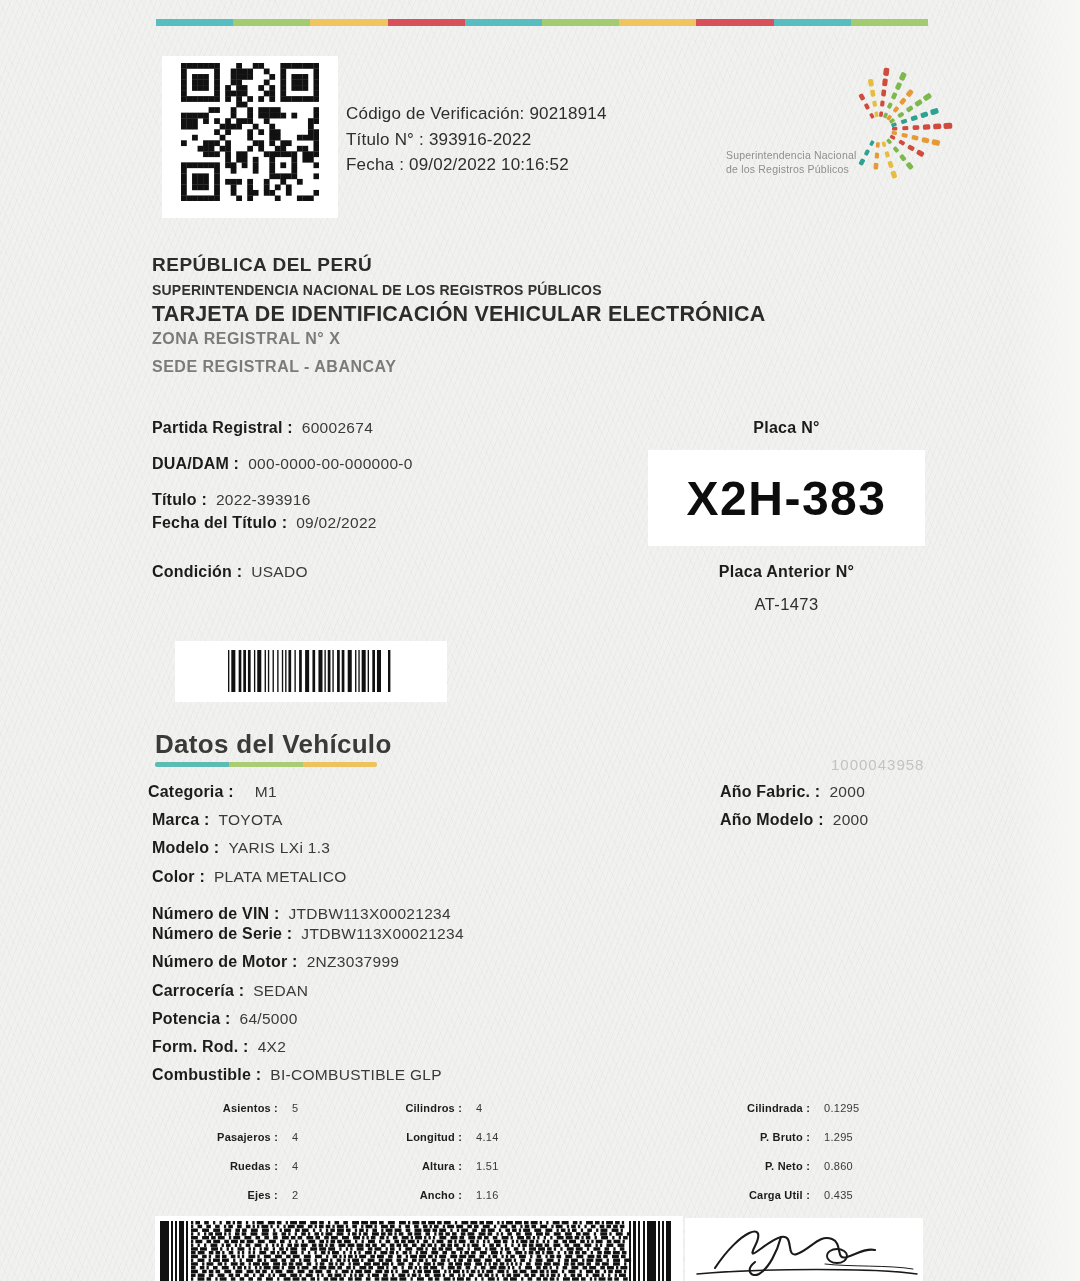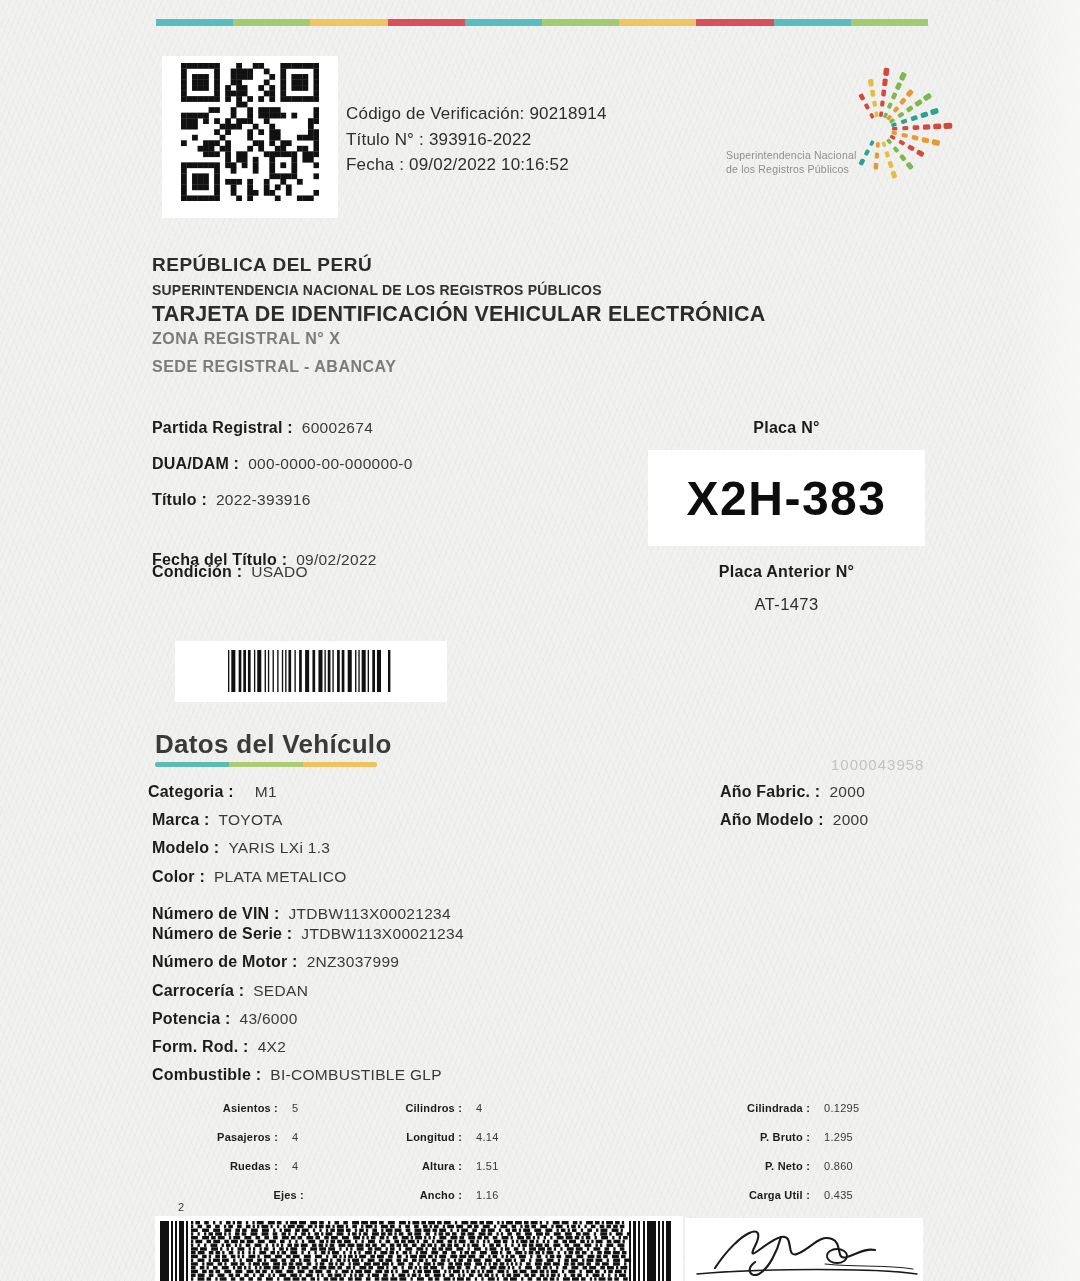--- a/index.html
+++ b/index.html
@@ -440,21 +440,21 @@
     <span class="val">60002674</span>
   </div>
   <div class="frow" style="left:152px;top:455px;">
     <span class="lab">DUA/DAM :</span>
     <span class="val">000-0000-00-000000-0</span>
   </div>
   <div class="frow" style="left:152px;top:491px;">
     <span class="lab">Título :</span>
     <span class="val">2022-393916</span>
   </div>
-  <div class="frow" style="left:152px;top:551px;">
+  <div class="frow" style="left:152px;top:514px;">
     <span class="lab">Fecha del Título :</span>
     <span class="val">09/02/2022</span>
   </div>
   <div class="frow" style="left:152px;top:563px;">
     <span class="lab">Condición :</span>
     <span class="val">USADO</span>
   </div>
 
   <div class="platelabel" style="top:419px;">Placa N°</div>
   <div class="platebox">
@@ -535,21 +535,21 @@
   <div class="frow" style="left:152px;top:953px;">
     <span class="lab">Número de Motor :</span>
     <span class="val">2NZ3037999</span>
   </div>
   <div class="frow" style="left:152px;top:982px;">
     <span class="lab">Carrocería :</span>
     <span class="val">SEDAN</span>
   </div>
   <div class="frow" style="left:152px;top:1010px;">
     <span class="lab">Potencia :</span>
-    <span class="val">43/6000</span>
+    <span class="val">64/5000</span>
   </div>
   <div class="frow" style="left:152px;top:1038px;">
     <span class="lab">Form. Rod. :</span>
     <span class="val">4X2</span>
   </div>
   <div class="frow" style="left:152px;top:1066px;">
     <span class="lab">Combustible :</span>
     <span class="val">BI-COMBUSTIBLE GLP</span>
   </div>
 
@@ -567,21 +567,21 @@
     <span class="sv">5</span>
   </div>
   <div class="spec-row c1" style="left:152px;top:1131px;">
     <span class="sl">Pasajeros :</span>
     <span class="sv">4</span>
   </div>
   <div class="spec-row c1" style="left:152px;top:1160px;">
     <span class="sl">Ruedas :</span>
     <span class="sv">4</span>
   </div>
-  <div class="spec-row c1" style="left:164px;top:1189px;flex-direction:column;">
+  <div class="spec-row c1" style="left:152px;top:1189px;">
     <span class="sl">Ejes :</span>
     <span class="sv">2</span>
   </div>
 
   <div class="spec-row c2" style="left:332px;top:1102px;">
     <span class="sl">Cilindros :</span>
     <span class="sv">4</span>
   </div>
   <div class="spec-row c2" style="left:332px;top:1131px;">
     <span class="sl">Longitud :</span>

